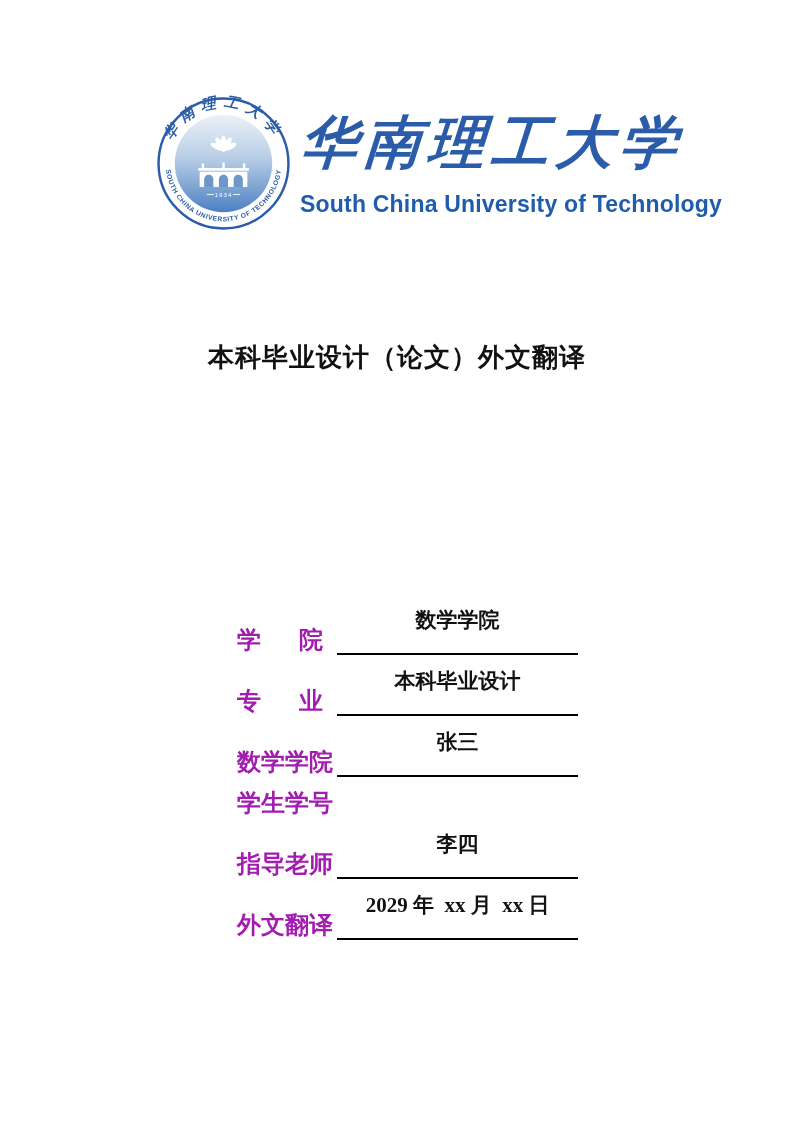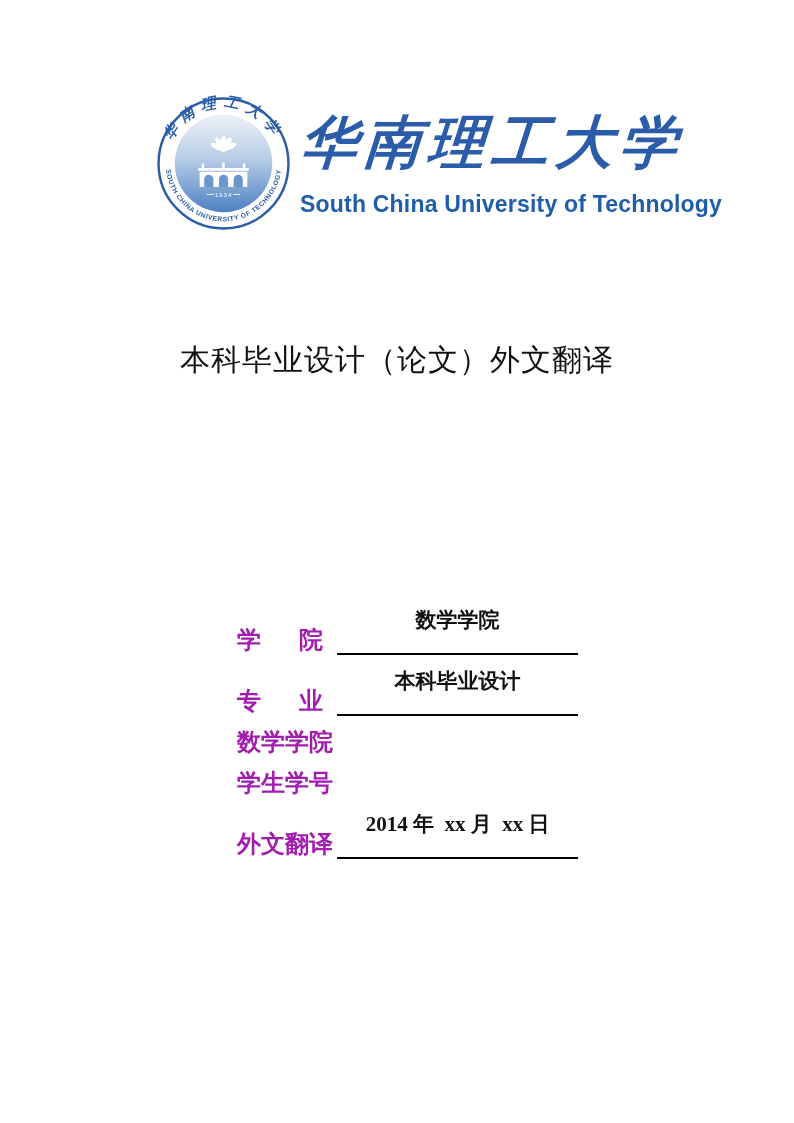--- a/index.html
+++ b/index.html
@@ -50,22 +50,22 @@
     font-family: "Liberation Sans", "DejaVu Sans", sans-serif;
   }
 
   
   .title {
     position: absolute;
     top: 340px;
     left: 0;
     width: 100%;
     text-align: center;
-    font-size: 30px;
-    font-weight: normal;
+    font-size: 26px;
+    font-weight: bold;
     color: #111111;
     letter-spacing: 1px;
     font-family: "Liberation Serif", "DejaVu Serif", serif;
   }
 
   
   .form {
     position: absolute;
     left: 237px;
     top: 606px;
@@ -168,23 +168,28 @@
     <div class="row">
       <span class="label">学院</span>
       <span class="value">数学学院</span>
     </div>
     <div class="row">
       <span class="label">专业</span>
       <span class="value">本科毕业设计</span>
     </div>
     <div class="row">
       <span class="label">数学学院</span>
+      <span class="value">张三</span>
     </div>
     <div class="row">
       <span class="label">学生学号</span>
     </div>
     <div class="row">
+      <span class="label">指导老师</span>
+      <span class="value">李四</span>
+    </div>
+    <div class="row">
       <span class="label">外文翻译</span>
-      <span class="value">2014 年  xx 月  xx 日</span>
+      <span class="value">2029 年  xx 月  xx 日</span>
     </div>
   </div>
 
 </div>
 
 </body></html>

